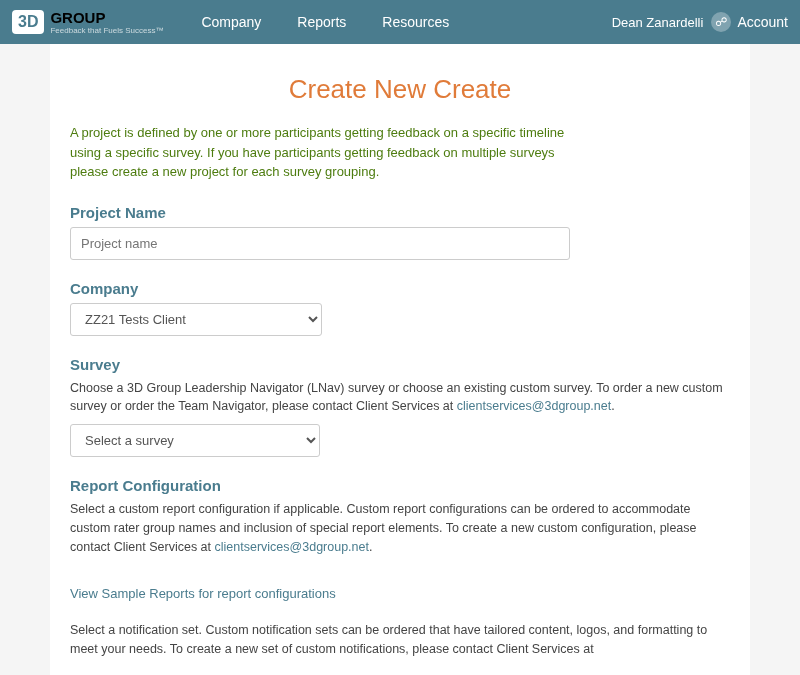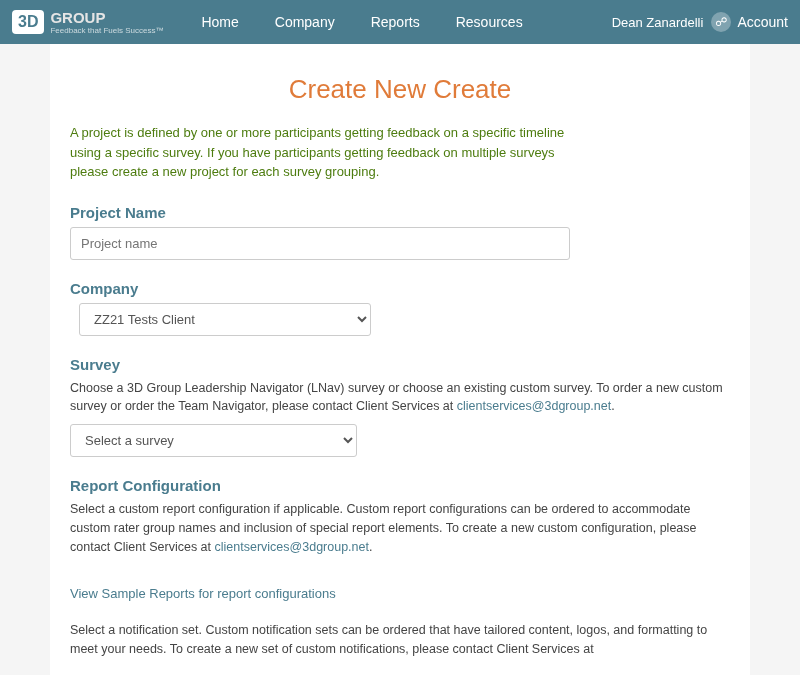--- a/index.html
+++ b/index.html
@@ -25,21 +25,21 @@
       display: flex;
       flex-direction: column;
       align-items: center;
       font-size: 11px;
       font-weight: bold;
       color: #e07b39;
       line-height: 1.1;
       margin-right: 6px;
     }
     .logo-box .big { font-size: 16px; font-weight: 900; color: #4a7c8e; }
-    .logo-group-text { color: #e5e5e5; font-size: 15px; font-weight: 600; }
+    .logo-group-text { color: #000000; font-size: 15px; font-weight: 600; }
     .nav-links { display: flex; flex: 1; }
     .nav-link {
       color: white;
       text-decoration: none;
       padding: 0 18px;
       height: 44px;
       display: flex;
       align-items: center;
       font-size: 14px;
       cursor: pointer;
@@ -128,22 +128,22 @@
       padding: 7px 10px;
       border: 1px solid #ccc;
       border-radius: 3px;
       font-size: 13px;
       color: #555;
       background: white;
       cursor: pointer;
       outline: none;
       appearance: auto;
     }
-    select.wide { width: 292px; margin-left: 9px; }
-    select.medium { width: 287px; }
+    select.wide { width: 252px; }
+    select.medium { width: 250px; }
 
     .view-sample-link {
       display: inline-block;
       margin-top: 6px;
       font-size: 13px;
       color: #4a7c8e;
       text-decoration: none;
     }
   </style>
 </head>
@@ -153,21 +153,20 @@
   <div class="nav-logo">
     <div class="logo-box">
       <span class="big">3D</span>
     </div>
     <div style="display:flex;flex-direction:column;justify-content:center;">
       <span class="logo-group-text">GROUP</span>
       <span style="color:rgba(255,255,255,0.7);font-size:8px;white-space:nowrap;">Feedback that Fuels Success™</span>
     </div>
   </div>
   <div class="nav-links">
-    <a class="nav-link">Home</a>
     <a class="nav-link">Company</a>
     <a class="nav-link">Reports</a>
     <a class="nav-link">Resources</a>
   </div>
   <div class="nav-right">
     <span class="nav-user">Dean Zanardelli</span>
     <div class="nav-account">
       <div class="account-icon">☍</div>
       <span>Account</span>
     </div>

